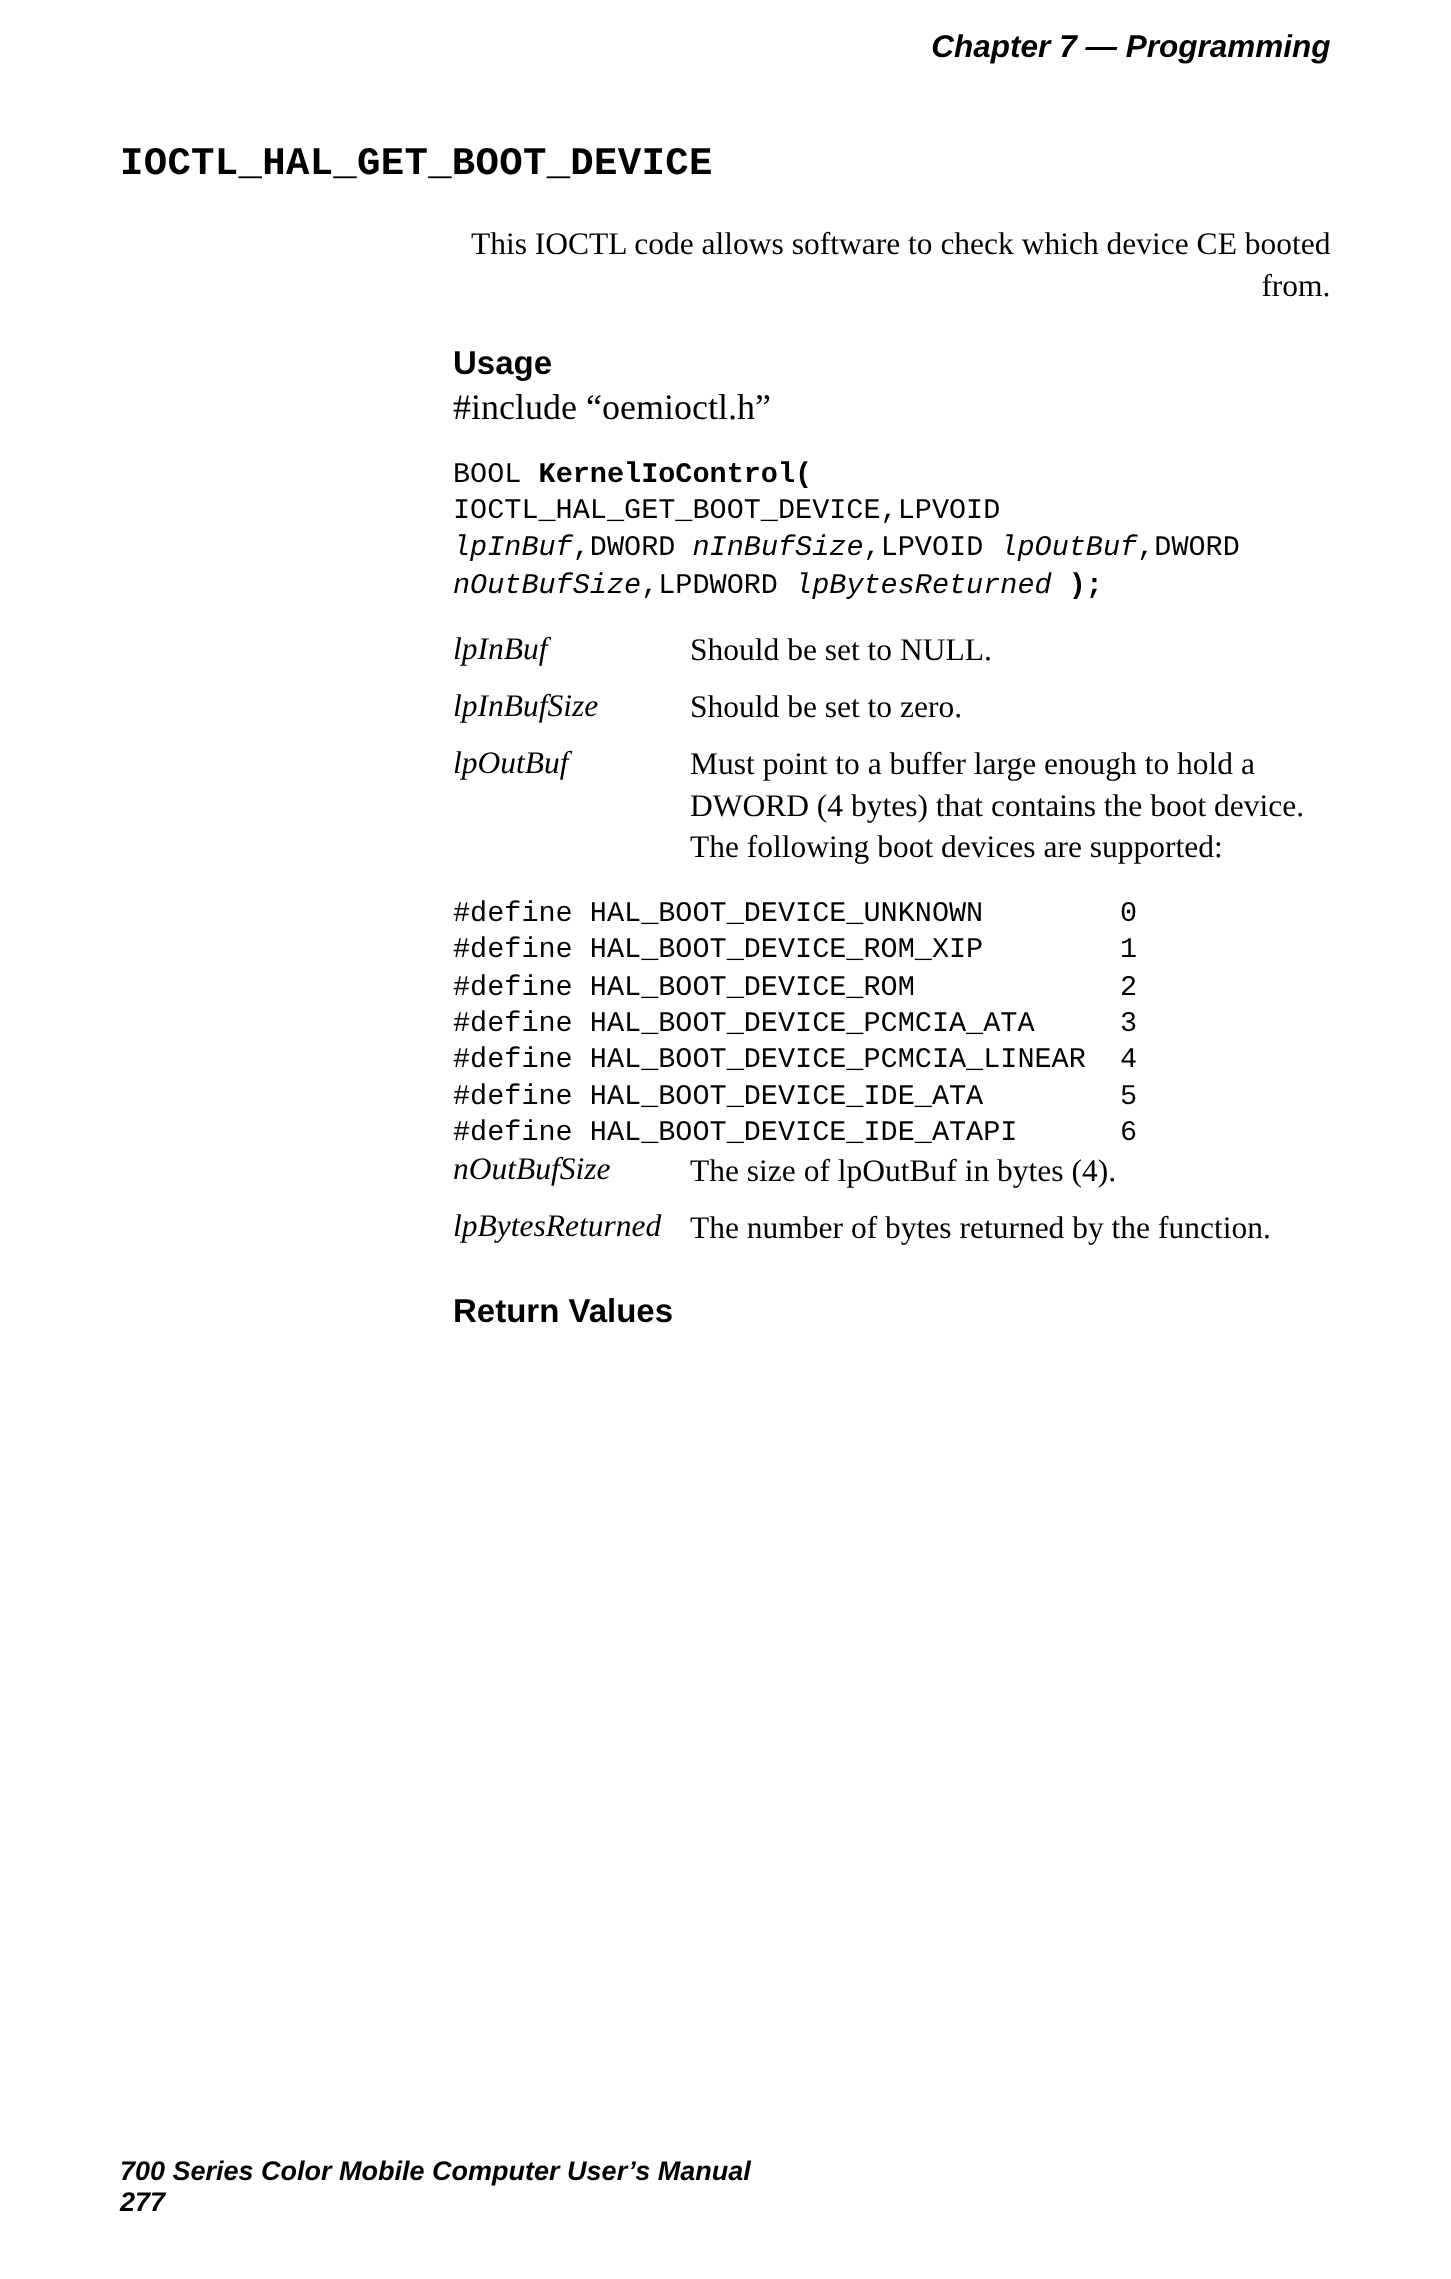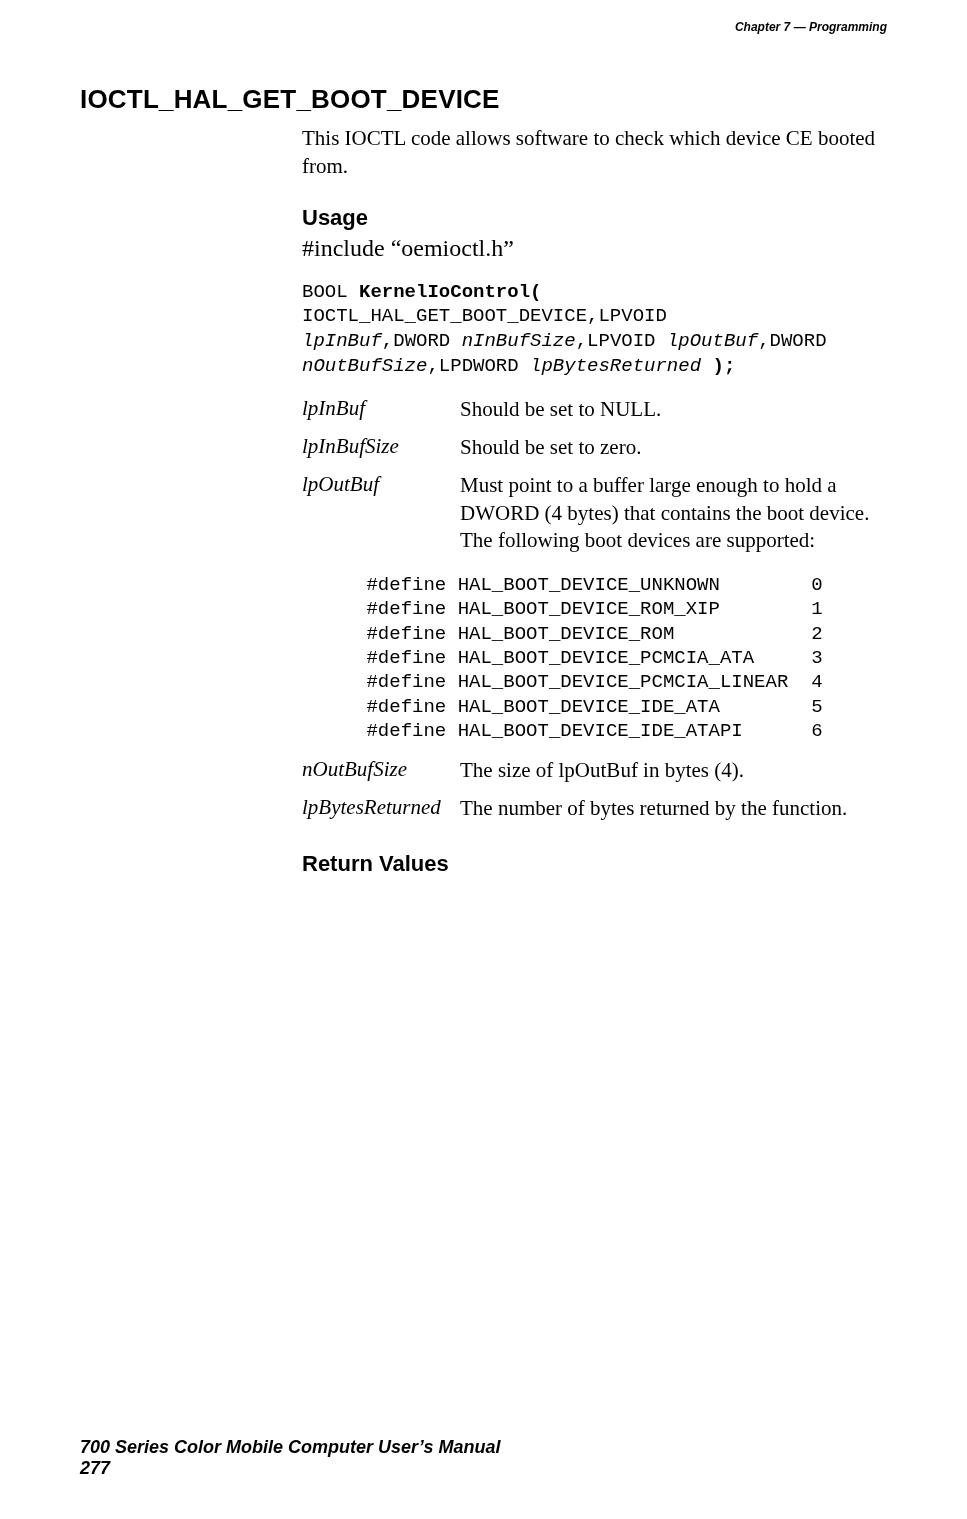--- a/index.html
+++ b/index.html
@@ -9,38 +9,39 @@
       background: #fff;
       font-family: Georgia, 'Times New Roman', serif;
       color: #000;
       position: relative;
       padding: 20px 80px 60px 80px;
     }
     .header-line {
       text-align: right;
       font-style: italic;
       font-weight: bold;
-      font-size: 12px;
+      font-size: 21px;
       font-family: Arial, Helvetica, sans-serif;
       margin-bottom: 50px;
     }
     h1.section-title {
-      font-family: Liberation Sans, sans-serif;
+      font-family: Liberation Mono, monospace;
       font-weight: bold;
       font-size: 26px;
-      margin-bottom: 9px;
+      margin-bottom: 24px;
       letter-spacing: 0.2px;
     }
     .content {
       margin-left: 222px;
     }
     .intro {
       font-size: 21px;
       line-height: 1.35;
       margin-bottom: 24px;
+      text-align: right;
     }
     h2.subheading {
       font-family: Arial, Helvetica, sans-serif;
       font-weight: bold;
       font-size: 22px;
       margin-top: 18px;
       margin-bottom: 4px;
     }
     .usage-line {
       font-size: 24px;
@@ -70,22 +71,20 @@
       padding-right: 10px;
     }
     table.params td.desc {
       line-height: 1.32;
     }
     .defines {
       font-family: "Courier New", Courier, monospace;
       font-size: 19px;
       white-space: pre;
       line-height: 1.28;
-      margin-bottom: 14px;
-      text-align: center;
     }
     .return-text {
       font-size: 21px;
       line-height: 1.35;
     }
     .footer {
       position: absolute;
       bottom: 40px;
       left: 80px;
       right: 80px;

